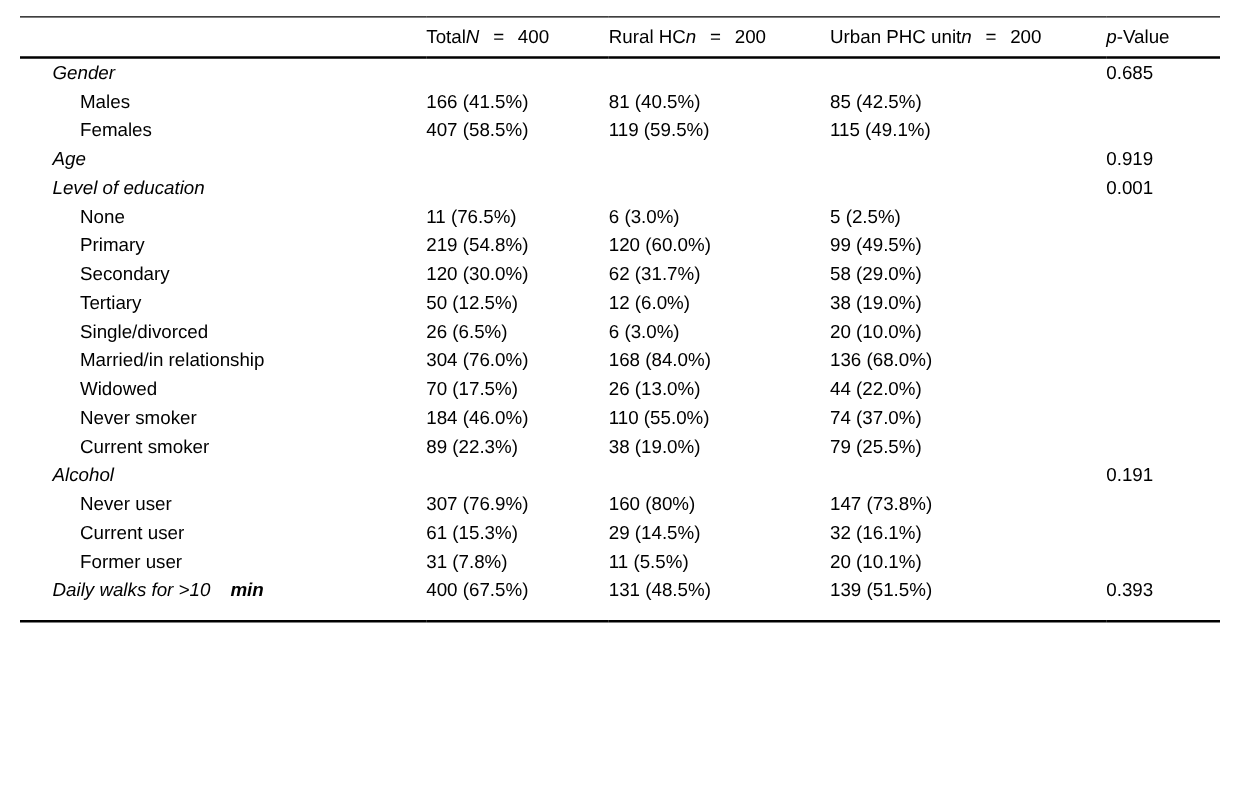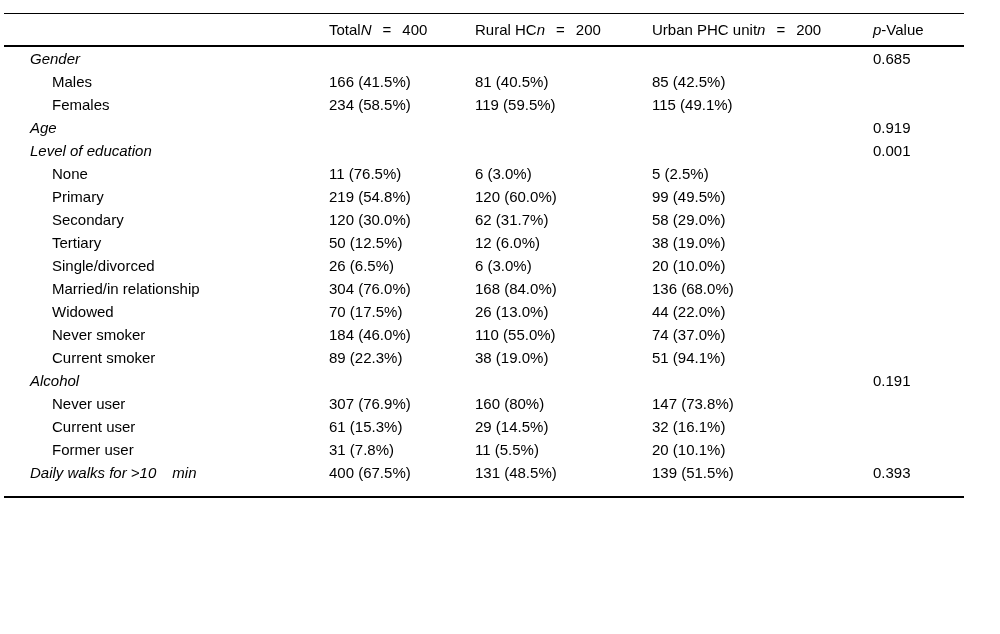--- a/index.html
+++ b/index.html
@@ -6,21 +6,21 @@
     margin: 0; padding: 0;
     background: #ffffff;
     color: #000000;
     font-family: "Liberation Sans", sans-serif;
     font-size: 15px;
     width: 1000px; height: 634px;
     overflow: hidden;
   }
   .table-wrap {
     position: absolute;
-    left: 4px; top: 13px;
+    left: 16px; top: 13px;
     width: 960px;
   }
   table {
     border-collapse: collapse;
     table-layout: fixed;
     width: 960px;
     border-top: 1.5px solid #000;
     border-bottom: 2px solid #000;
   }
   col.c-label { width: 325px; }
@@ -41,21 +41,21 @@
     height: 23px;
     line-height: 23px;
     padding: 0;
     vertical-align: middle;
     white-space: nowrap;
   }
   td.label.section { font-style: italic; padding-left: 26px; margin-top: 47px; }
   td.label.item    { padding-left: 48px; }
   .var { font-style: italic; }
   .eq  { display: inline-block; margin: 0 11px; }
-  .gap-suffix { display: inline-block; margin-left: 16px; }
+  .gap-suffix { display: inline-block; margin-left: 16px; font-weight: bold; }
   tr.spacer td { height: 12px; line-height: 12px; }
 </style>
 </head>
 <body>
 
 <div class="table-wrap">
 <table>
   <colgroup>
     <col class="c-label">
         <col class="c-total">
@@ -82,21 +82,21 @@
     </tr>
     <tr>
       <td class="label item">Males</td>
       <td>166 (41.5%)</td>
       <td>81 (40.5%)</td>
       <td>85 (42.5%)</td>
       <td></td>
     </tr>
     <tr>
       <td class="label item">Females</td>
-      <td>234 (58.5%)</td>
+      <td>407 (58.5%)</td>
       <td>119 (59.5%)</td>
       <td>115 (49.1%)</td>
       <td></td>
     </tr>
     <tr>
       <td class="label section">Age</td>
       <td></td>
       <td></td>
       <td></td>
       <td>0.919</td>
@@ -161,21 +161,21 @@
       <td class="label item">Never smoker</td>
       <td>184 (46.0%)</td>
       <td>110 (55.0%)</td>
       <td>74 (37.0%)</td>
       <td></td>
     </tr>
     <tr>
       <td class="label item">Current smoker</td>
       <td>89 (22.3%)</td>
       <td>38 (19.0%)</td>
-      <td>51 (94.1%)</td>
+      <td>79 (25.5%)</td>
       <td></td>
     </tr>
     <tr>
       <td class="label section">Alcohol</td>
       <td></td>
       <td></td>
       <td></td>
       <td>0.191</td>
     </tr>
     <tr>

